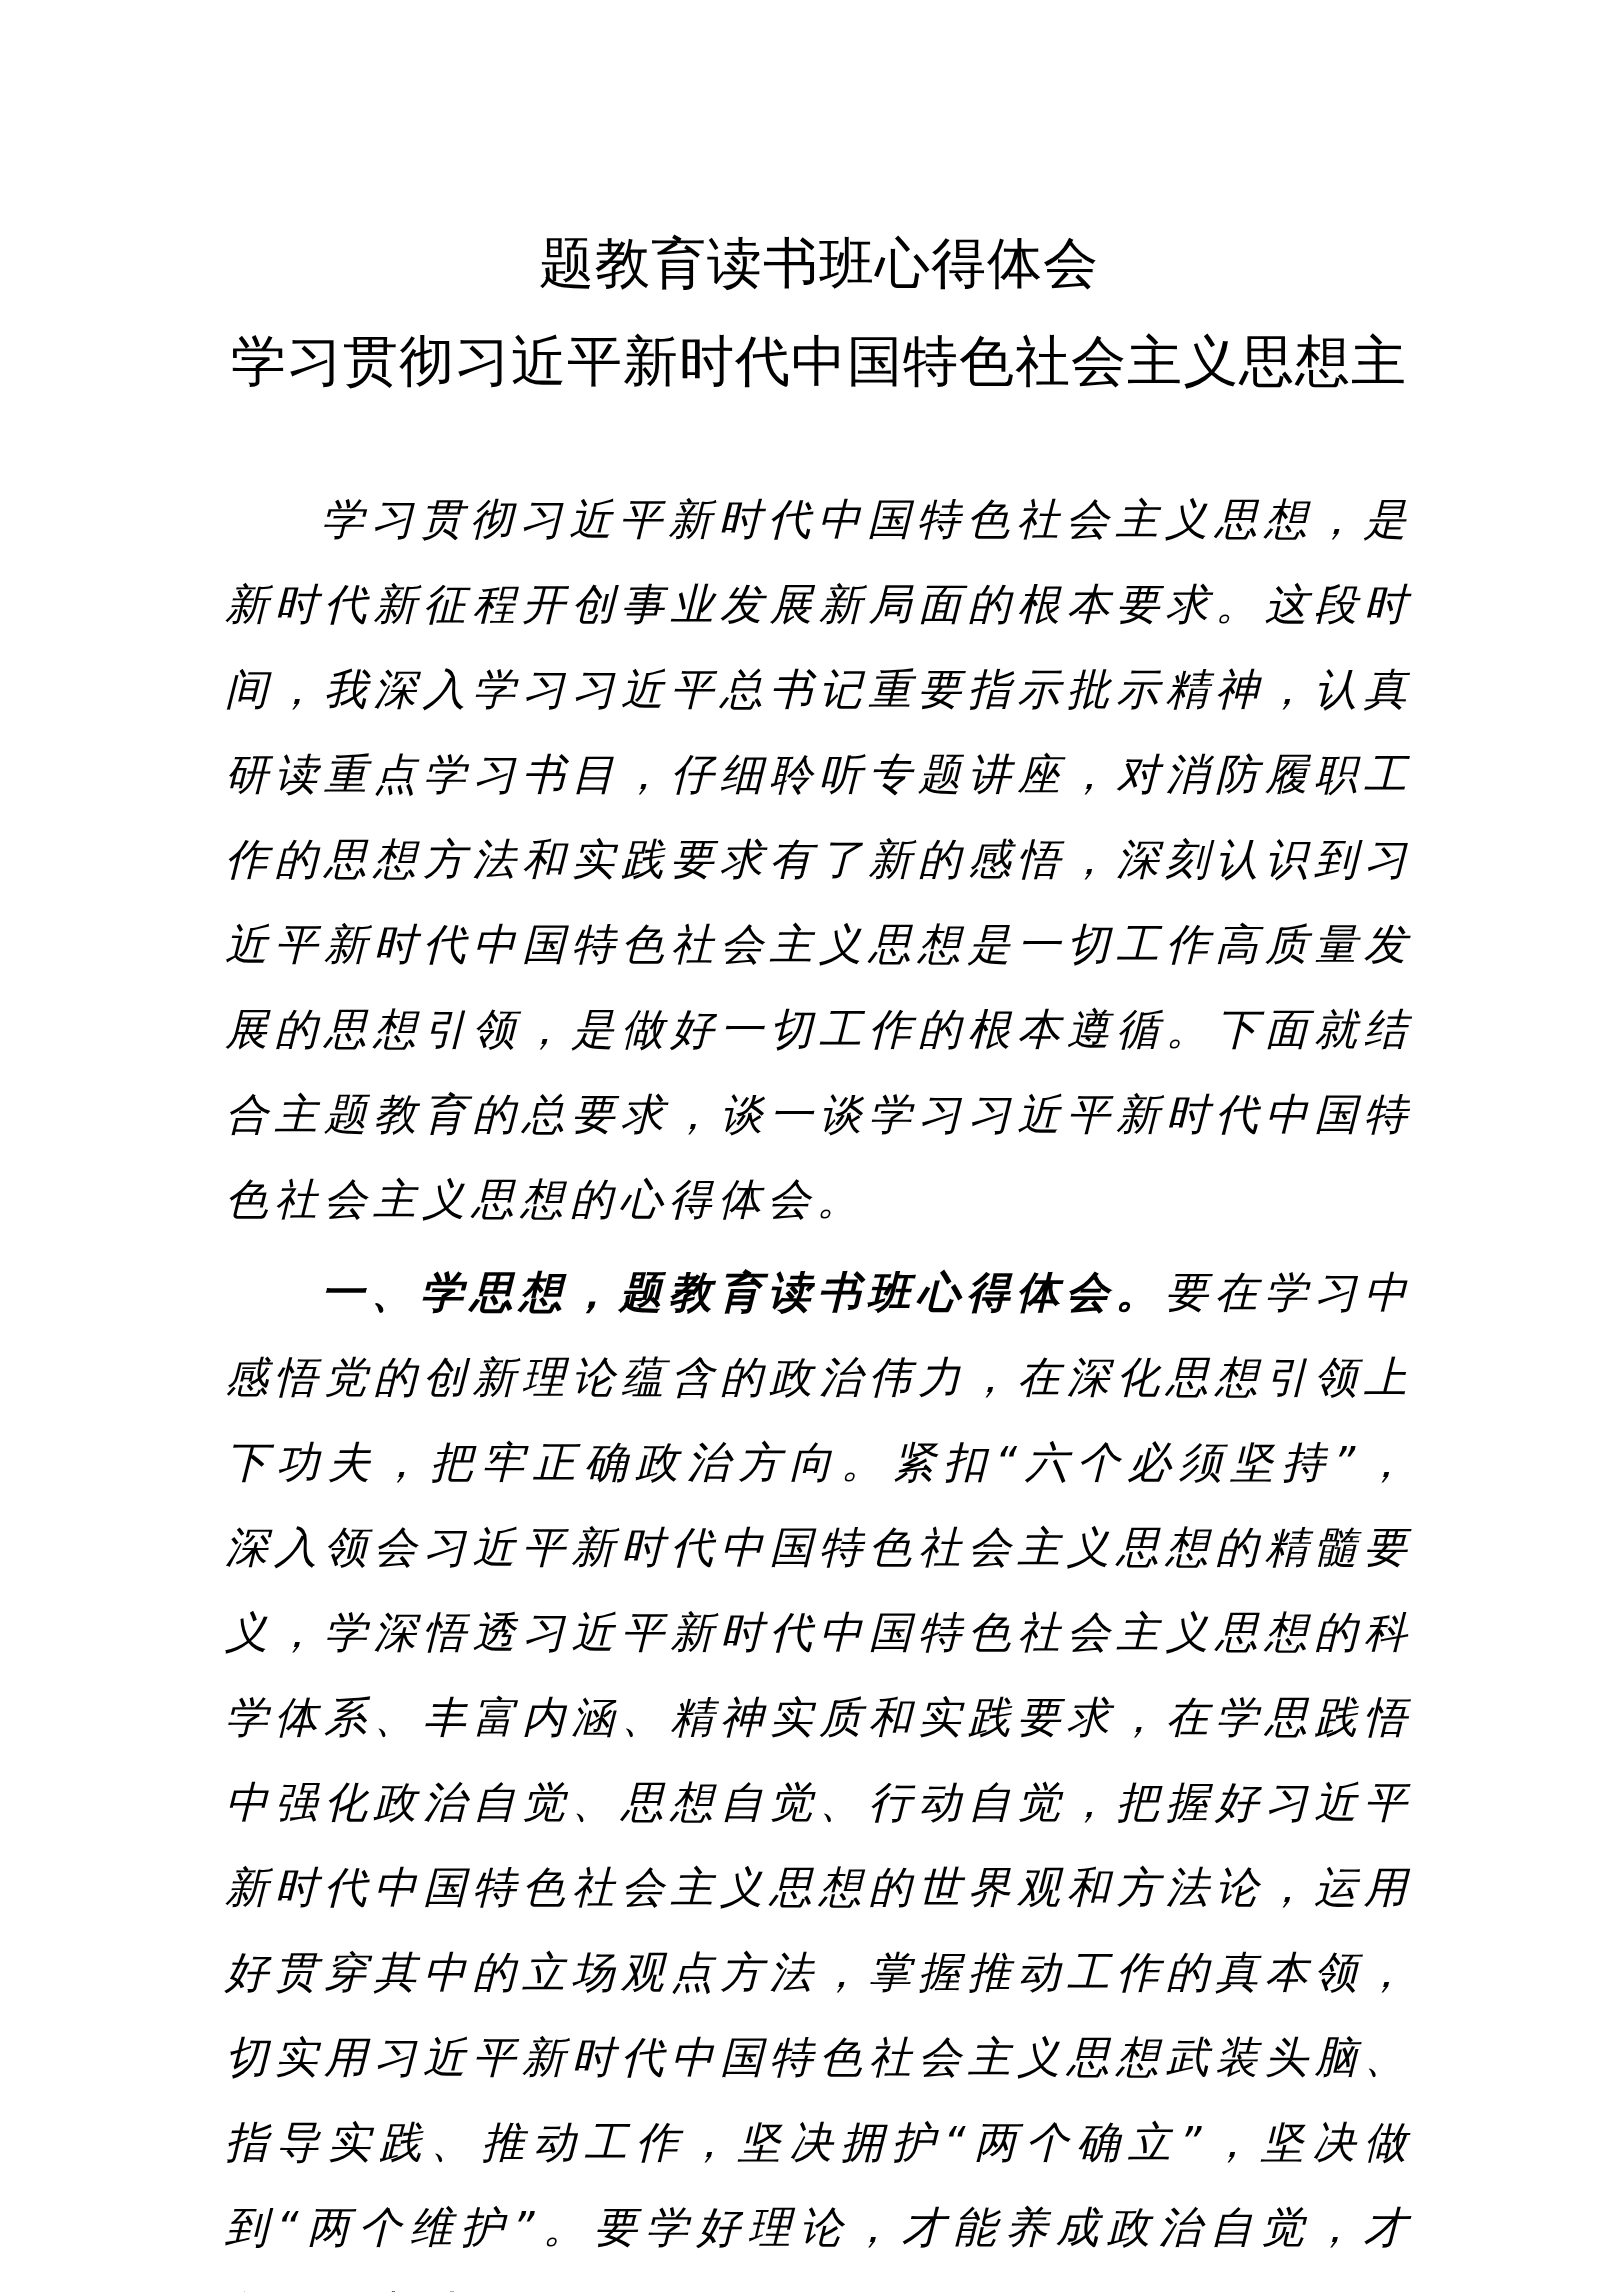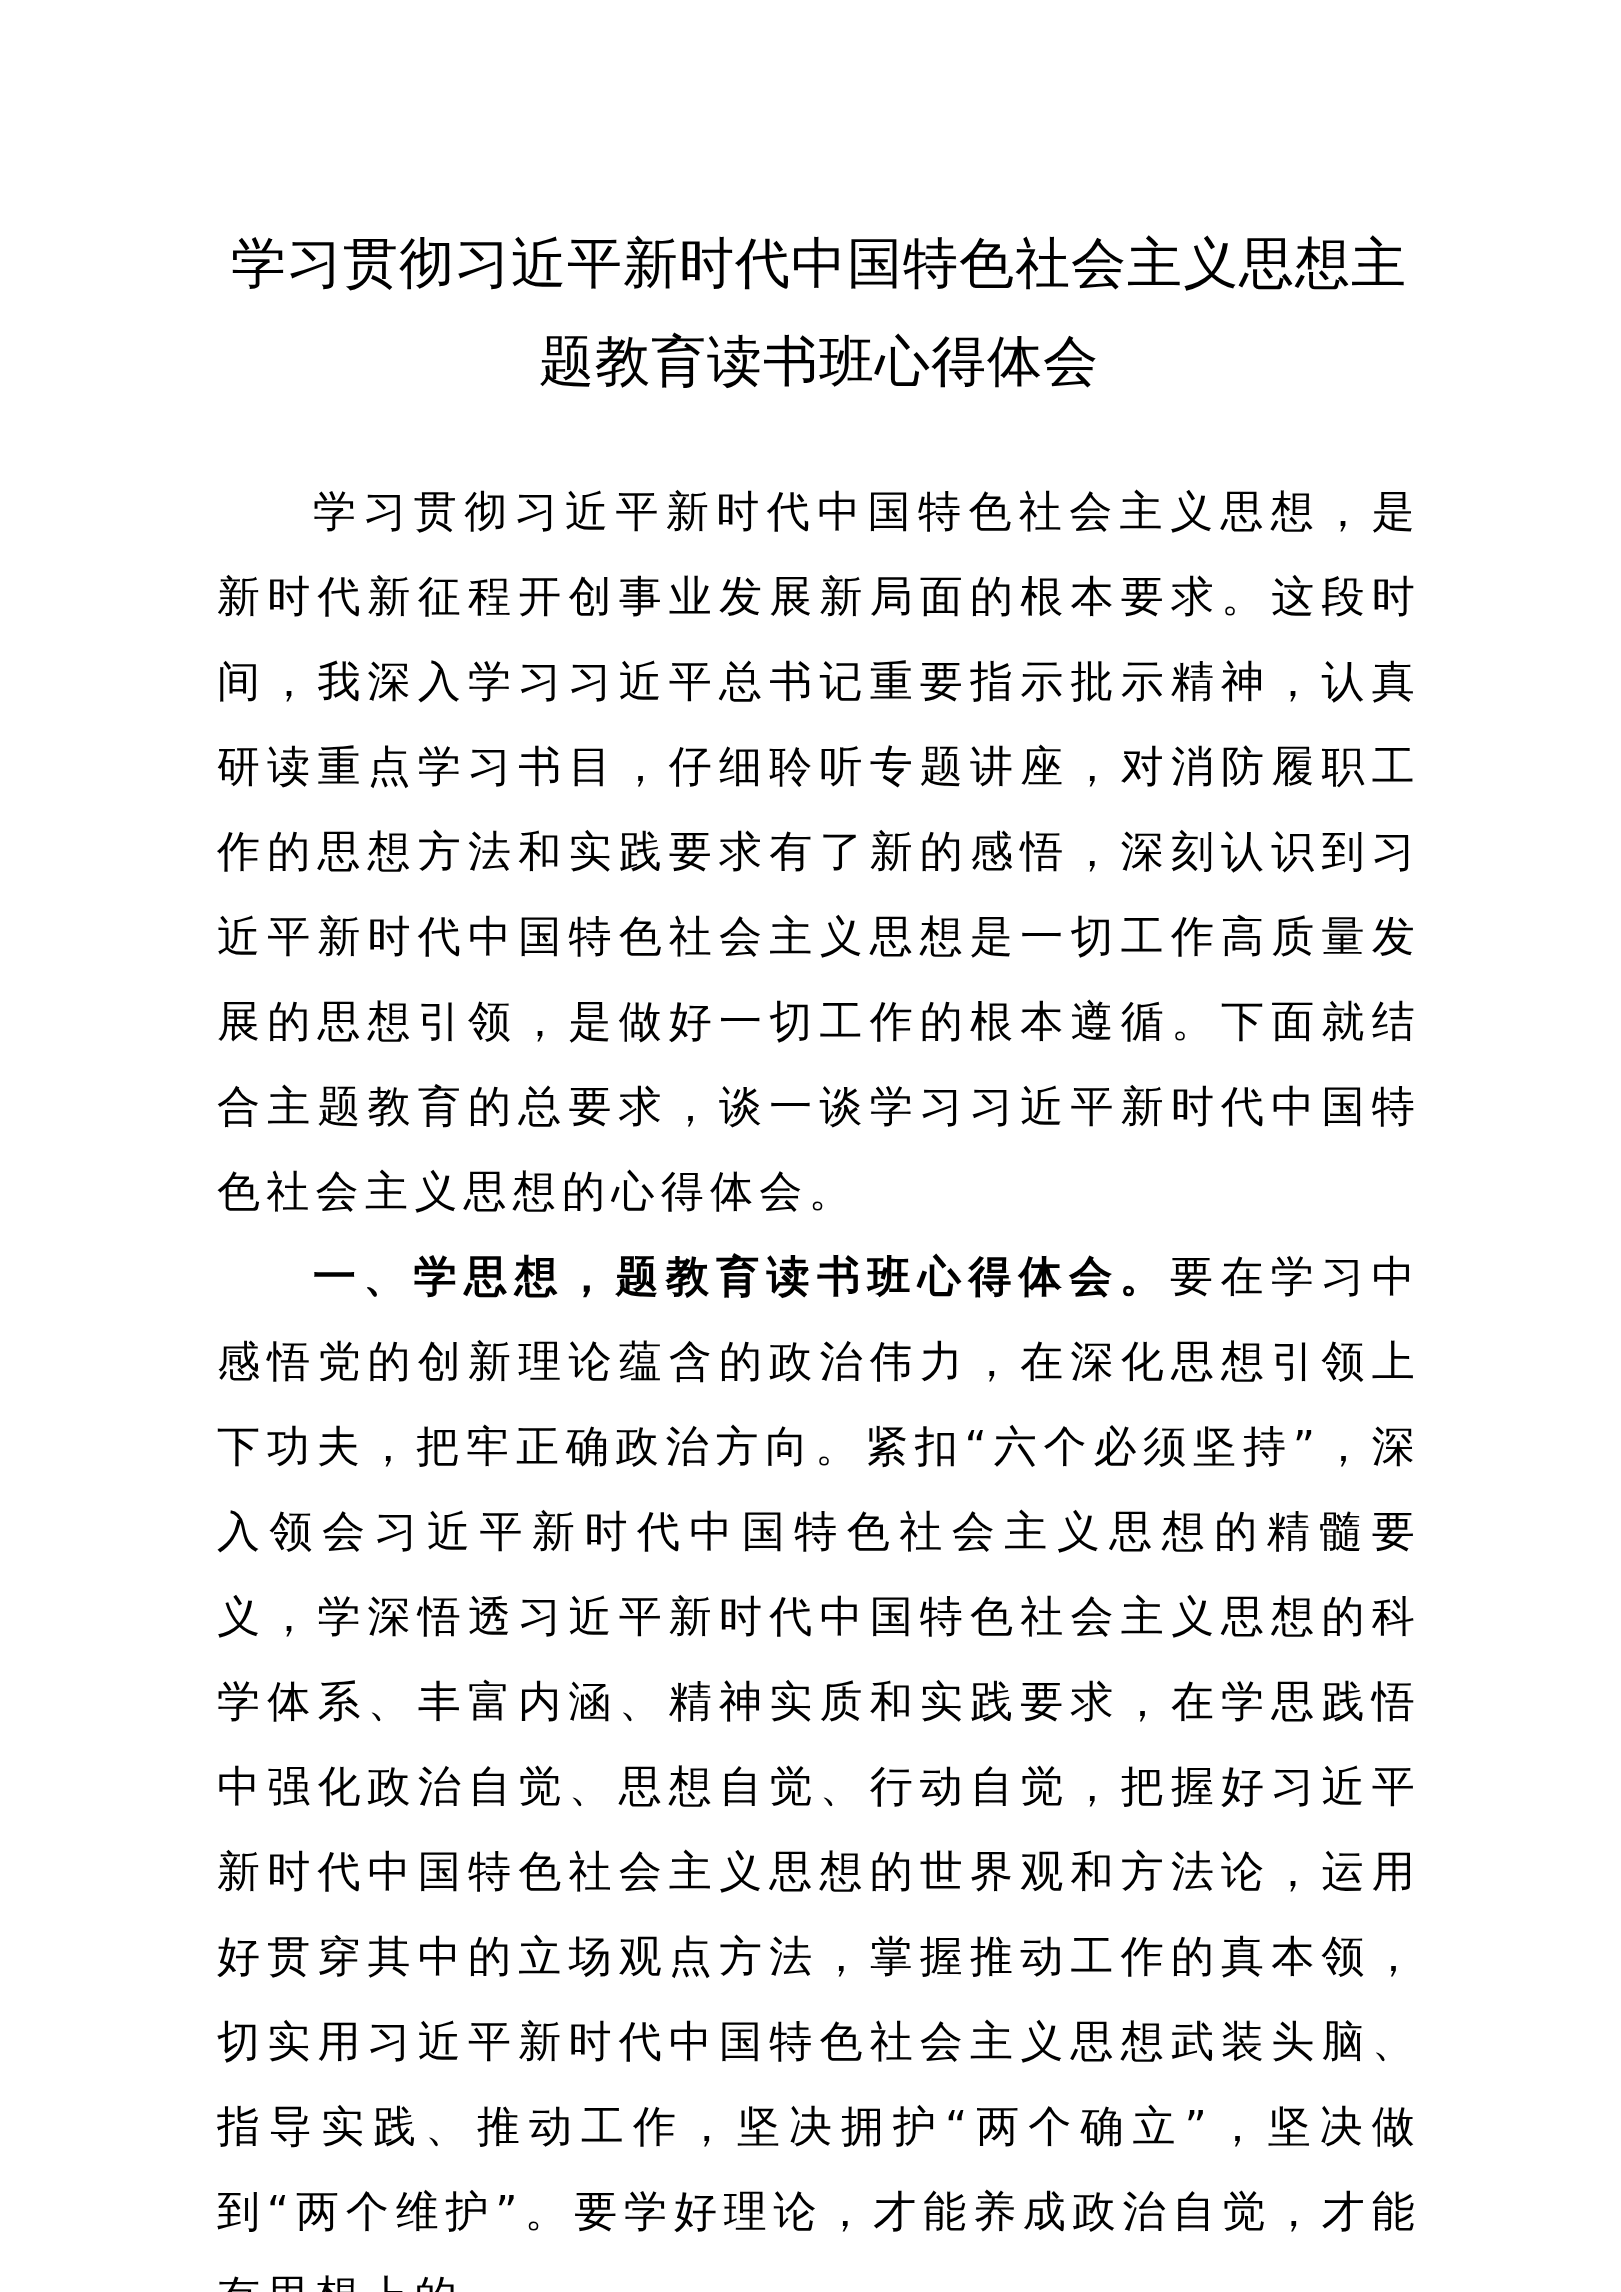--- a/index.html
+++ b/index.html
@@ -34,40 +34,41 @@
       margin: 0;
     }
     .doc-title span { display: block; white-space: nowrap; }
     .body-text {
       position: absolute;
       top: 469px;
       left: 0;
       width: 1204px;
     }
     .para {
-      margin: 0;
+      margin: 8px;
       font-size: 43px;
       line-height: 85px;
       text-indent: 96px;
       text-align: justify;
       text-justify: inter-character;
       letter-spacing: 6.3px;
       word-break: break-all;
+      font-style: italic;
     }
     .para .lead {
       font-weight: bold;
     }
   </style>
 </head>
 <body>
 
 <div class="page">
   <h1 class="doc-title">
+    <span>题教育读书班心得体会</span>
     <span>学习贯彻习近平新时代中国特色社会主义思想主</span>
-    <span>题教育读书班心得体会</span>
   </h1>
 
   <div class="body-text">
     <p class="para"><span class="lead"></span><span>学习贯彻习近平新时代中国特色社会主义思想，是新时代新征程开创事业发展新局面的根本要求。这段时间，我深入学习习近平总书记重要指示批示精神，认真研读重点学习书目，仔细聆听专题讲座，对消防履职工作的思想方法和实践要求有了新的感悟，深刻认识到习近平新时代中国特色社会主义思想是一切工作高质量发展的思想引领，是做好一切工作的根本遵循。下面就结合主题教育的总要求，谈一谈学习习近平新时代中国特色社会主义思想的心得体会。</span></p>
     <p class="para"><span class="lead">一、学思想，题教育读书班心得体会。</span><span>要在学习中感悟党的创新理论蕴含的政治伟力，在深化思想引领上下功夫，把牢正确政治方向。紧扣“六个必须坚持”，深入领会习近平新时代中国特色社会主义思想的精髓要义，学深悟透习近平新时代中国特色社会主义思想的科学体系、丰富内涵、精神实质和实践要求，在学思践悟中强化政治自觉、思想自觉、行动自觉，把握好习近平新时代中国特色社会主义思想的世界观和方法论，运用好贯穿其中的立场观点方法，掌握推动工作的真本领，切实用习近平新时代中国特色社会主义思想武装头脑、指导实践、推动工作，坚决拥护“两个确立”，坚决做到“两个维护”。要学好理论，才能养成政治自觉，才能有思想上的</span></p>
   </div>
 </div>
 
 
 </body></html>

